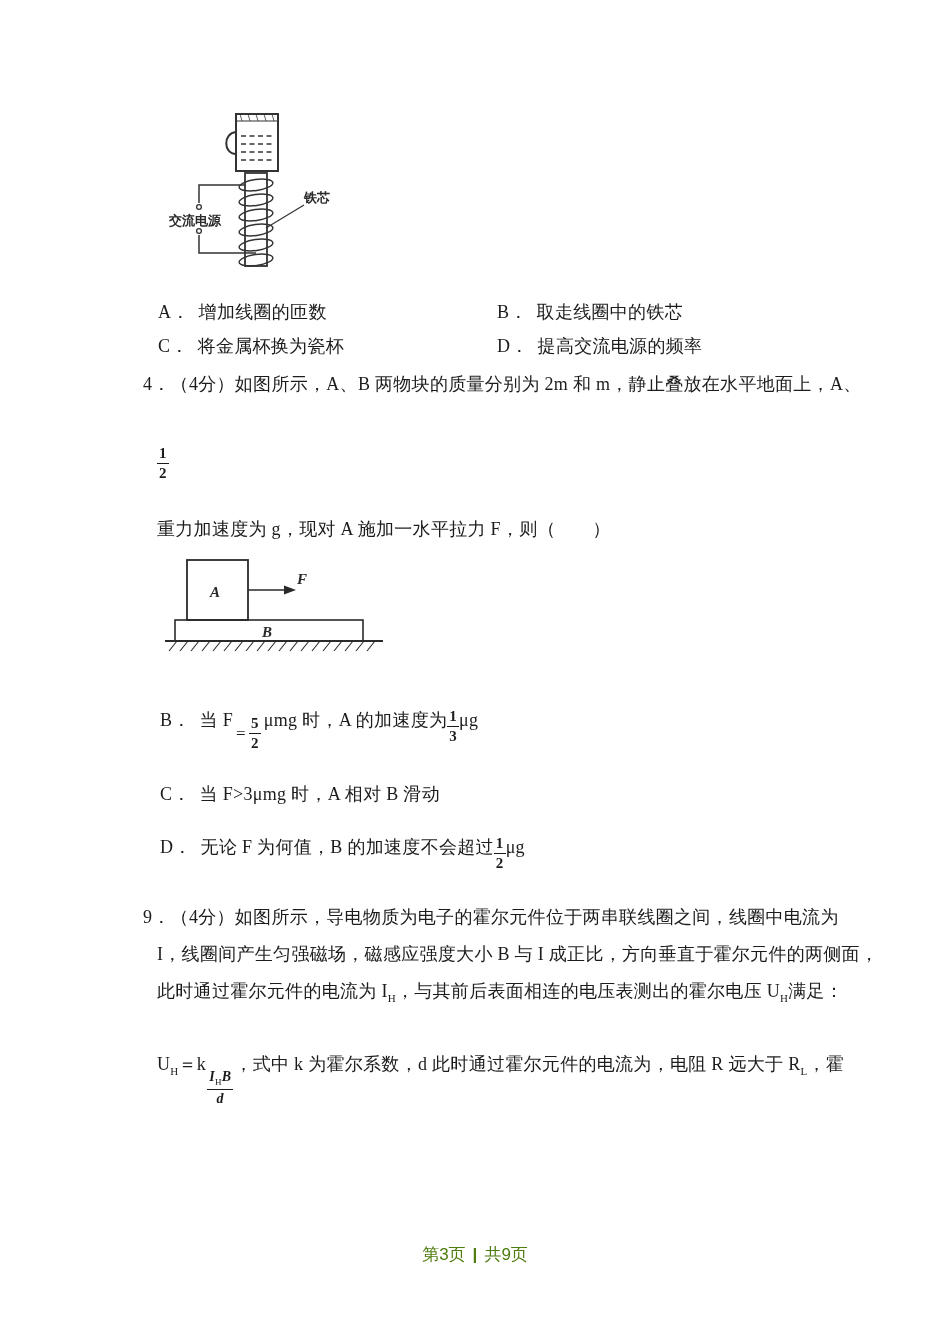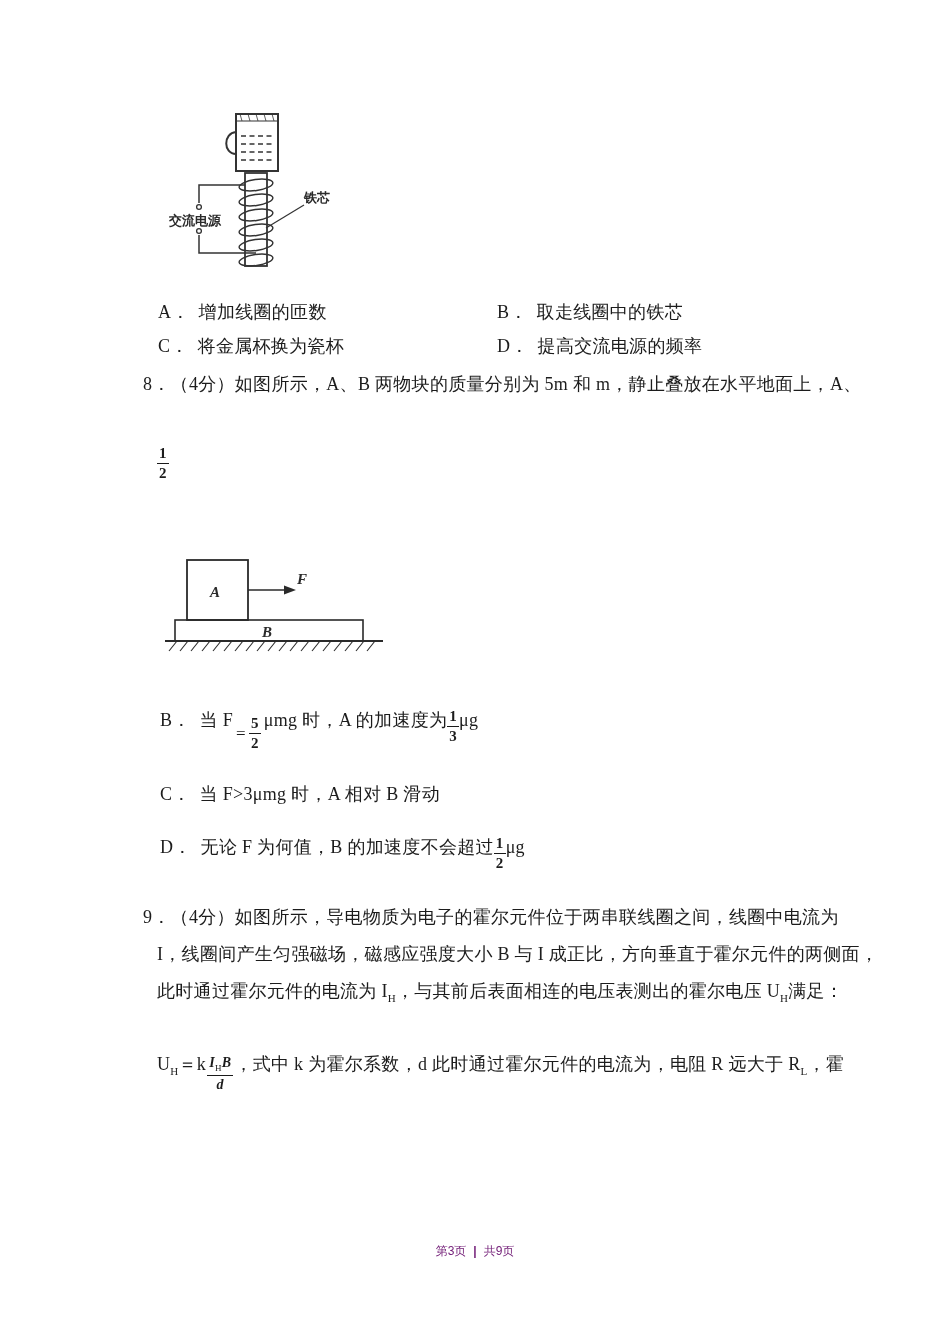--- a/index.html
+++ b/index.html
@@ -32,29 +32,29 @@
   .eqfr{
     display:inline-flex;align-items:center;
     vertical-align:top;position:relative;top:8px;
     line-height:1;margin:0 3px;
   }
   .eqfr .eq{font-size:17px;margin-right:3px;font-weight:normal;}
   .fr2{display:inline-flex;flex-direction:column;align-items:center;font-size:15px;font-weight:bold;}
   .fr2 .n{border-bottom:1.6px solid #1a1a1a;padding:0 2px 2px;}
   .fr2 .d{padding-top:2px;}
   
-  .frm{font-weight:normal;font-size:14px;top:2px;margin:2px 1px;}
+  .frm{font-weight:normal;font-size:14px;top:2px;margin:16px 1px;}
   .frm i{font-style:italic;font-weight:bold;}
   sub.sb{font-size:11px;line-height:1;}
   sub.sb2{font-size:9px;line-height:1;}
   .footer{
     position:absolute;left:0;width:100%;
     text-align:center;
     font-family:"Liberation Sans","DejaVu Sans",sans-serif;
-    font-size:12px;color:#701a75;
+    font-size:17px;color:#4d7c0f;
   }
   .footer .sep{margin:0 7px;font-weight:bold;}
   svg text{font-family:"Liberation Serif","DejaVu Serif",serif;fill:#2a2a2a;}
   svg .it{font-style:italic;font-weight:bold;}
 </style>
 </head>
 <body>
 
 <div class="page">
 
@@ -107,27 +107,28 @@
   <div class="ln" style="left:497px;top:300px">
     <span class="lbl">B．</span><span>取走线圈中的铁芯</span>
   </div>
   <div class="ln" style="left:158px;top:334px">
     <span class="lbl">C．</span><span>将金属杯换为瓷杯</span>
   </div>
   <div class="ln" style="left:497px;top:334px">
     <span class="lbl">D．</span><span>提高交流电源的频率</span>
   </div>
 
-  <div class="ln" style="left:143px;top:372px">8．（4分）如图所示，A、B 两物块的质量分别为 5m 和 m，静止叠放在水平地面上，A、</div>
+  <div class="ln" style="left:143px;top:372px">4．（4分）如图所示，A、B 两物块的质量分别为 2m 和 m，静止叠放在水平地面上，A、</div>
   <div class="ln" style="left:157px;top:445px">
     <span class="fr">
         <span class="n">1</span>
         <span class="d">2</span>
       </span>
   </div>
+  <div class="ln" style="left:157px;top:517px">重力加速度为 g，现对 A 施加一水平拉力 F，则（　　）</div>
 
   <svg width="225" height="105" viewBox="0 0 225 105" style="position:absolute;left:163px;top:553px">
     <rect x="24" y="7" width="61" height="60" fill="none" stroke="#2a2a2a" stroke-width="1.8"></rect>
     <text x="47" y="44" font-size="15" class="it">A</text>
     <line x1="85" y1="37" x2="129" y2="37" stroke="#2a2a2a" stroke-width="1.6"></line>
     <polygon points="133,37 121,32.5 121,41.5" fill="#2a2a2a"></polygon>
     <text x="134" y="31" font-size="15" class="it">F</text>
     <rect x="12" y="67" width="188" height="21" fill="none" stroke="#2a2a2a" stroke-width="1.6"></rect>
     <text x="99" y="84" font-size="15" class="it">B</text>
     <line x1="2" y1="88" x2="220" y2="88" stroke="#2a2a2a" stroke-width="1.8"></line>

